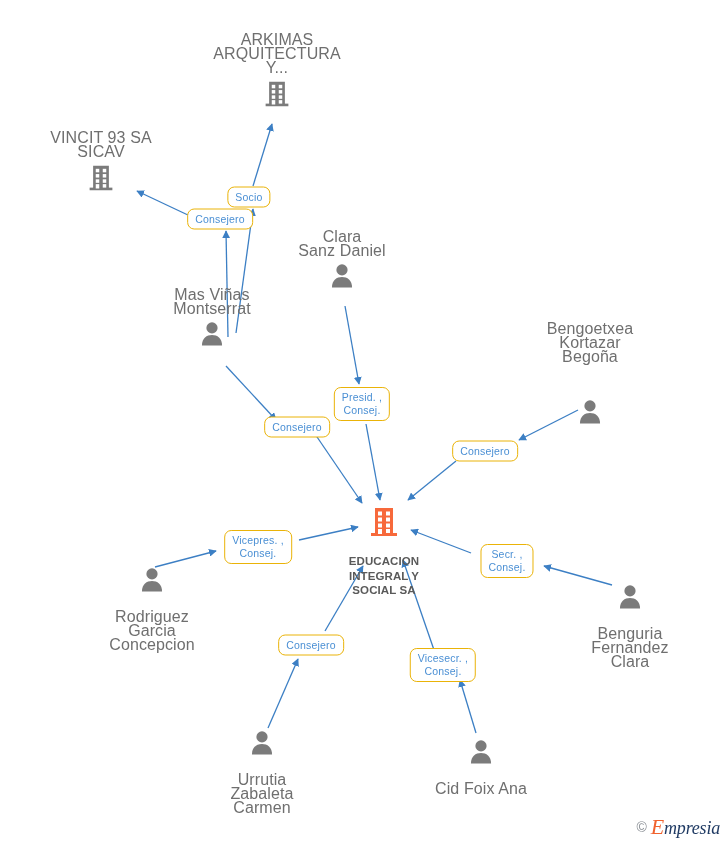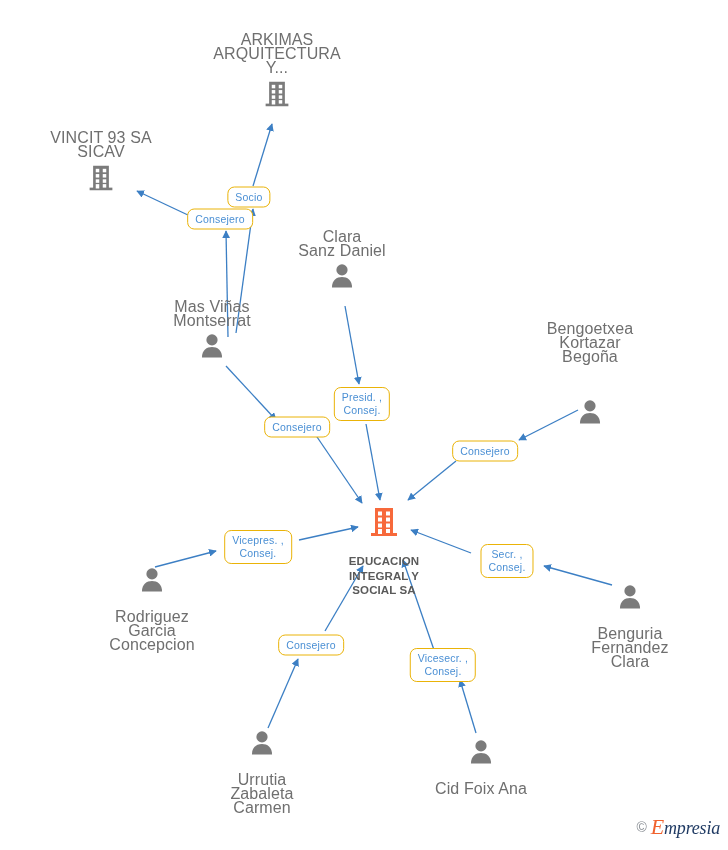--- a/index.html
+++ b/index.html
@@ -199,21 +199,21 @@
           <rect x="18" y="11.5" width="4" height="4"></rect>
           <rect x="10" y="17.5" width="4" height="4"></rect>
           <rect x="18" y="17.5" width="4" height="4"></rect>
           <rect x="10" y="23" width="4" height="5"></rect>
           <rect x="18" y="23" width="4" height="4"></rect>
         </g>
       </svg>
     </span>
   </div>
 
-  <div class="node label-top" style="left:212px; top:300px;align-items:center;">
+  <div class="node label-top" style="left:212px; top:288px;align-items:center;">
     <span class="label">Mas Viñas
 Montserrat</span>
     <span class="glyph">
       <svg width="28" height="28" viewBox="0 0 32 32" xmlns="http://www.w3.org/2000/svg">
         <circle cx="16" cy="9" r="6.4" fill="#7b7b7b"></circle>
         <path d="M 4.5 29 C 4.5 20.5 10 17 16 17 C 22 17 27.5 20.5 27.5 29 Z" fill="#7b7b7b"></path>
       </svg>
     </span>
   </div>
 

